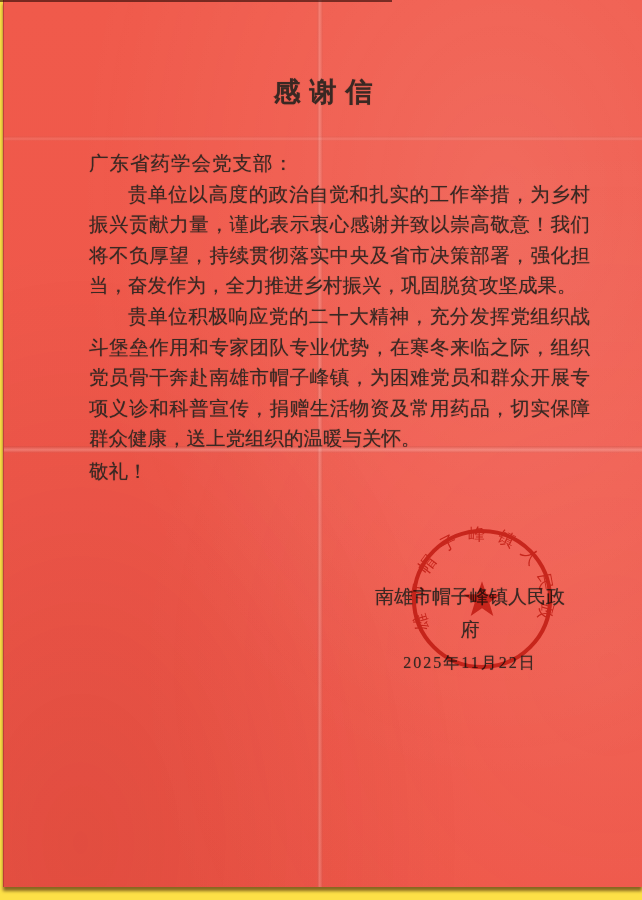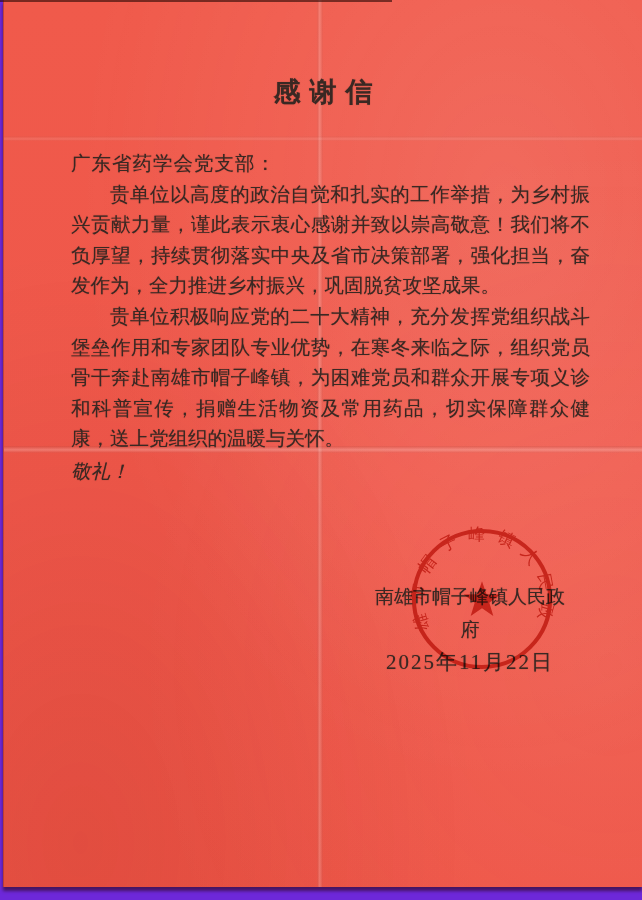--- a/index.html
+++ b/index.html
@@ -3,21 +3,21 @@
 <meta charset="utf-8">
 <style>
   html,body{margin:0;padding:0;}
   body{
     width:642px;height:900px;
     background:#e8e6e2;
     font-family:"Liberation Serif","DejaVu Serif",serif;
   }
   .scan{
     position:relative;width:642px;height:900px;
-    background:#6d28d9;overflow:hidden;
+    background:#fde047;overflow:hidden;
   }
   
   .paper{
     position:absolute;left:3px;top:0;right:0;bottom:13px;
     background:
       radial-gradient(ellipse at 78% 22%, rgba(255,255,255,0.10), transparent 60%),
       radial-gradient(ellipse at 12% 95%, rgba(110,10,0,0.10), transparent 50%),
       radial-gradient(ellipse at 95% 75%, rgba(255,230,220,0.08), transparent 55%),
       linear-gradient(178deg,#f05a4b 0%,#ef574a 55%,#ee5446 100%);
     border-left:1px solid rgba(90,10,8,0.35);
@@ -42,34 +42,34 @@
     background:linear-gradient(180deg,rgba(100,10,5,0.05),rgba(255,255,255,0.12) 60%,rgba(100,10,5,0.03));
   }
   
   .ink{color:#3a2823;text-shadow:0 0 1px rgba(58,40,35,0.55);}
   .title{
     position:absolute;left:0;right:0;top:74px;margin:0;
     text-align:center;font-size:27px;font-weight:bold;
     letter-spacing:9px;text-indent:9px;
   }
   .letter-body{
-    position:absolute;left:67px;right:52px;top:149px;
+    position:absolute;left:85px;right:52px;top:149px;
     font-size:19.5px;line-height:30.6px;
     text-align:justify;text-justify:inter-character;
   }
   .letter-body p{margin:0;}
   .salutation{letter-spacing:1px;}
   .para{text-indent:2em;}
   .closing-1{margin-top:42px !important;text-indent:50px;}
-  .closing-2{margin-top:2px !important;font-style:italic;}
+  .closing-2{margin-top:2px !important;}
   .sign-block{
     position:absolute;left:368px;top:580px;width:196px;
     text-align:center;font-size:19px;line-height:33px;
   }
-  .sign-block .date{letter-spacing:2px;font-size:21px;}
+  .sign-block .date{letter-spacing:2px;font-size:16px;}
   
   .seal{
     position:absolute;left:404px;top:525px;width:148px;height:148px;
     color:#c8321f;opacity:0.78;mix-blend-mode:multiply;
     filter:blur(0.35px);pointer-events:none;
   }
   .seal svg{width:100%;height:100%;}
 </style>
 </head>
 <body>

